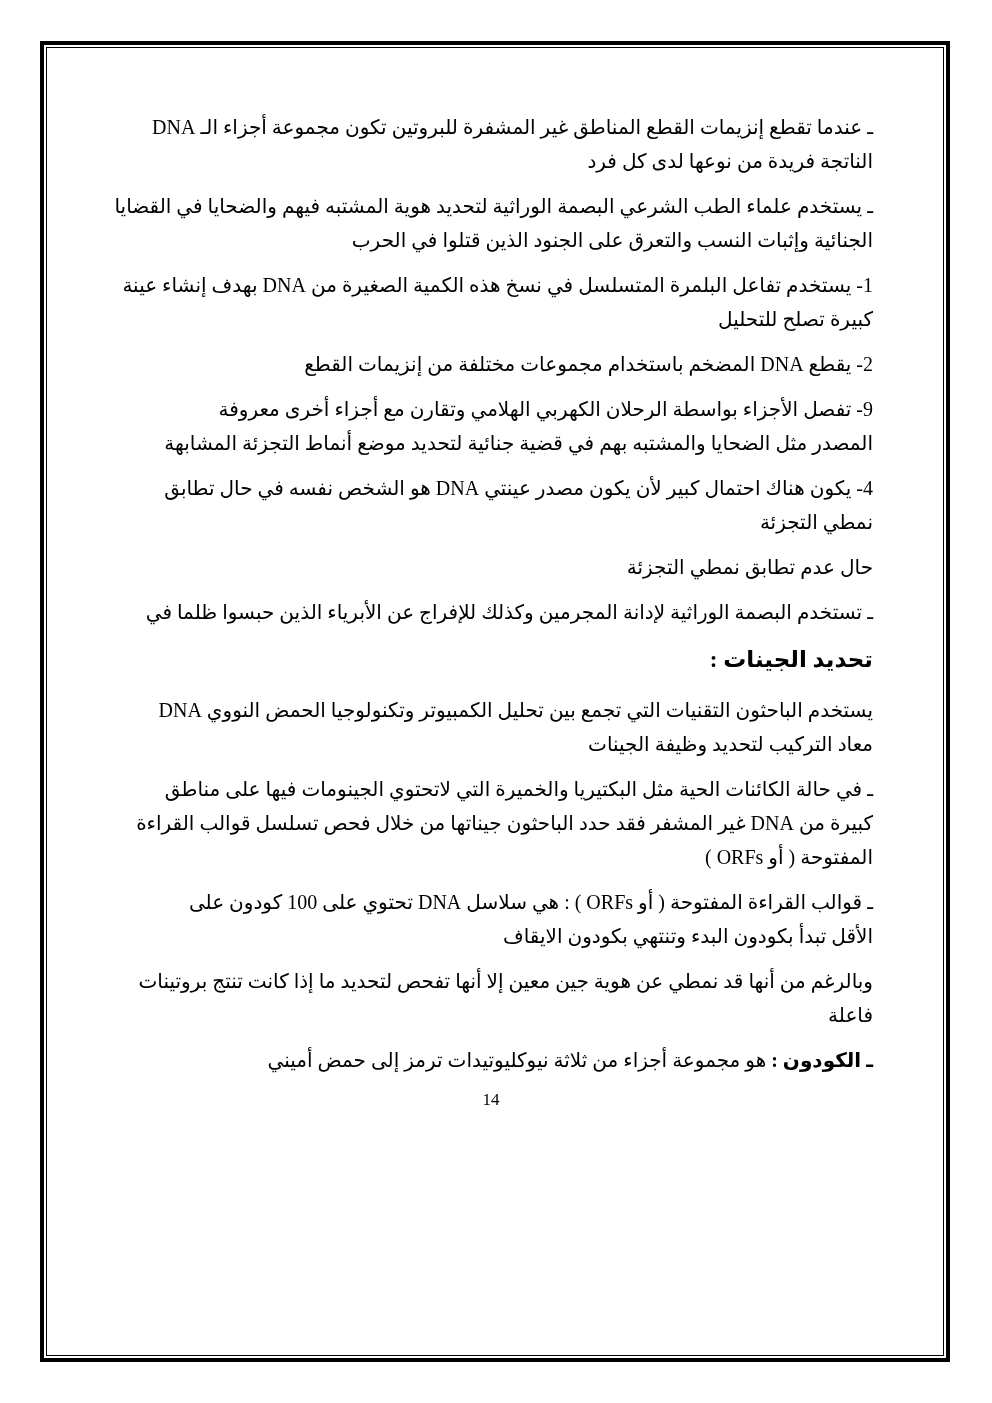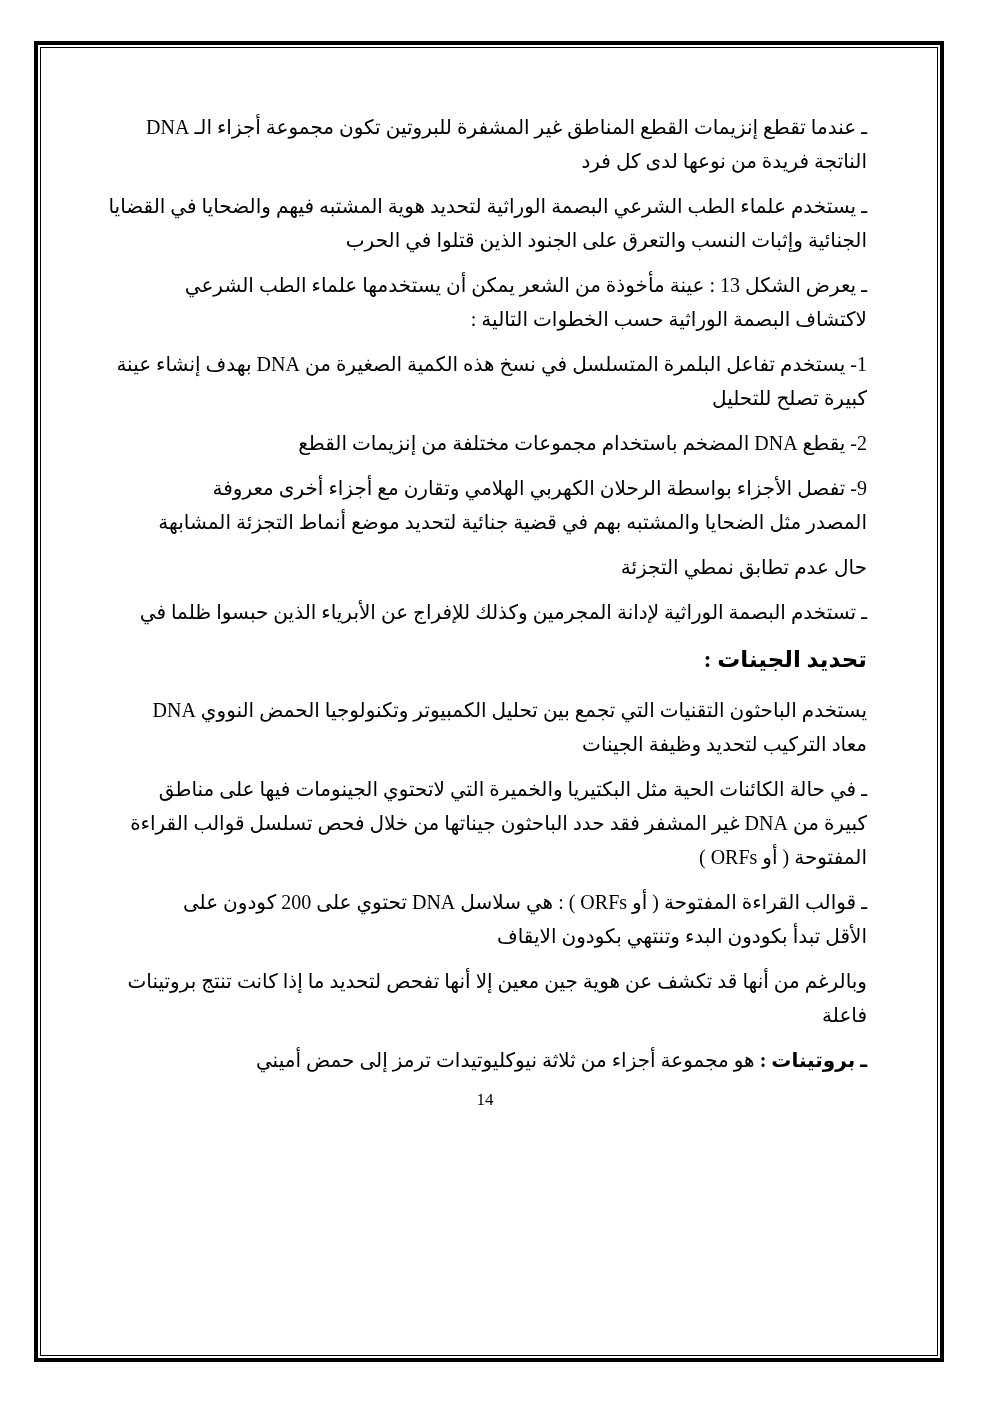--- a/index.html
+++ b/index.html
@@ -9,21 +9,21 @@
   }
   body {
     width: 992px;
     height: 1403px;
     position: relative;
     font-family: "Liberation Serif", "DejaVu Sans", serif;
     color: #000000;
   }
   .frame-outer {
     position: absolute;
-    left: 34px;
+    left: 40px;
     top: 41px;
     width: 910px;
     height: 1321px;
     border: 4px solid #000;
     box-sizing: border-box;
   }
   .frame-inner {
     position: absolute;
     left: 2px;
     top: 2px;
@@ -74,40 +74,40 @@
 <body>
 
 <div class="frame-outer">
   <div class="frame-inner">
     <div class="content">
 
       <p>ـ عندما تقطع إنزيمات القطع المناطق غير المشفرة للبروتين تكون مجموعة أجزاء الـ DNA
 الناتجة فريدة من نوعها لدى كل فرد</p>
       <p>ـ يستخدم علماء الطب الشرعي البصمة الوراثية لتحديد هوية المشتبه فيهم والضحايا في القضايا
 الجنائية وإثبات النسب والتعرق على الجنود الذين قتلوا في الحرب</p>
-      <p>ـ يعرض الشكل 13 : عينة مأخوذة من الشعر يمكن أن يستخدمها علماء الطب الشرعي
-لاكتشاف البصمة الوراثية حسب الخطوات التالية :</p>
       <p>1- يستخدم تفاعل البلمرة المتسلسل في نسخ هذه الكمية الصغيرة من DNA بهدف إنشاء عينة
 كبيرة تصلح للتحليل</p>
       <p>2- يقطع DNA المضخم باستخدام مجموعات مختلفة من إنزيمات القطع</p>
       <p>9- تفصل الأجزاء بواسطة الرحلان الكهربي الهلامي وتقارن مع أجزاء أخرى معروفة
 المصدر مثل الضحايا والمشتبه بهم في قضية جنائية لتحديد موضع أنماط التجزئة المشابهة</p>
+      <p>4- يكون هناك احتمال كبير لأن يكون مصدر عينتي DNA هو الشخص نفسه في حال تطابق
+نمطي التجزئة</p>
       <p>حال عدم تطابق نمطي التجزئة</p>
       <p>ـ تستخدم البصمة الوراثية لإدانة المجرمين وكذلك للإفراج عن الأبرياء الذين حبسوا ظلما في</p>
 
       <h2 class="section-heading">تحديد الجينات :</h2>
 
       <p>يستخدم الباحثون التقنيات التي تجمع بين تحليل الكمبيوتر وتكنولوجيا الحمض النووي DNA
 معاد التركيب لتحديد وظيفة الجينات</p>
       <p>ـ في حالة الكائنات الحية مثل البكتيريا والخميرة التي لاتحتوي الجينومات فيها على مناطق
 كبيرة من DNA غير المشفر فقد حدد الباحثون جيناتها من خلال فحص تسلسل قوالب القراءة
 المفتوحة ( أو ORFs )</p>
-      <p>ـ قوالب القراءة المفتوحة ( أو ORFs ) : هي سلاسل DNA تحتوي على 200 كودون على
+      <p>ـ قوالب القراءة المفتوحة ( أو ORFs ) : هي سلاسل DNA تحتوي على 100 كودون على
 الأقل تبدأ بكودون البدء وتنتهي بكودون الايقاف</p>
-      <p>وبالرغم من أنها قد تكشف عن هوية جين معين إلا أنها تفحص لتحديد ما إذا كانت تنتج بروتينات
+      <p>وبالرغم من أنها قد نمطي عن هوية جين معين إلا أنها تفحص لتحديد ما إذا كانت تنتج بروتينات
 فاعلة</p>
-      <p><span class="lead">ـ بروتينات :</span><span> هو مجموعة أجزاء من ثلاثة نيوكليوتيدات ترمز إلى حمض أميني</span></p>
+      <p><span class="lead">ـ الكودون :</span><span> هو مجموعة أجزاء من ثلاثة نيوكليوتيدات ترمز إلى حمض أميني</span></p>
 
       <div class="page-footer">14</div>
 
     </div>
   </div>
 </div>
 
 </body></html>

